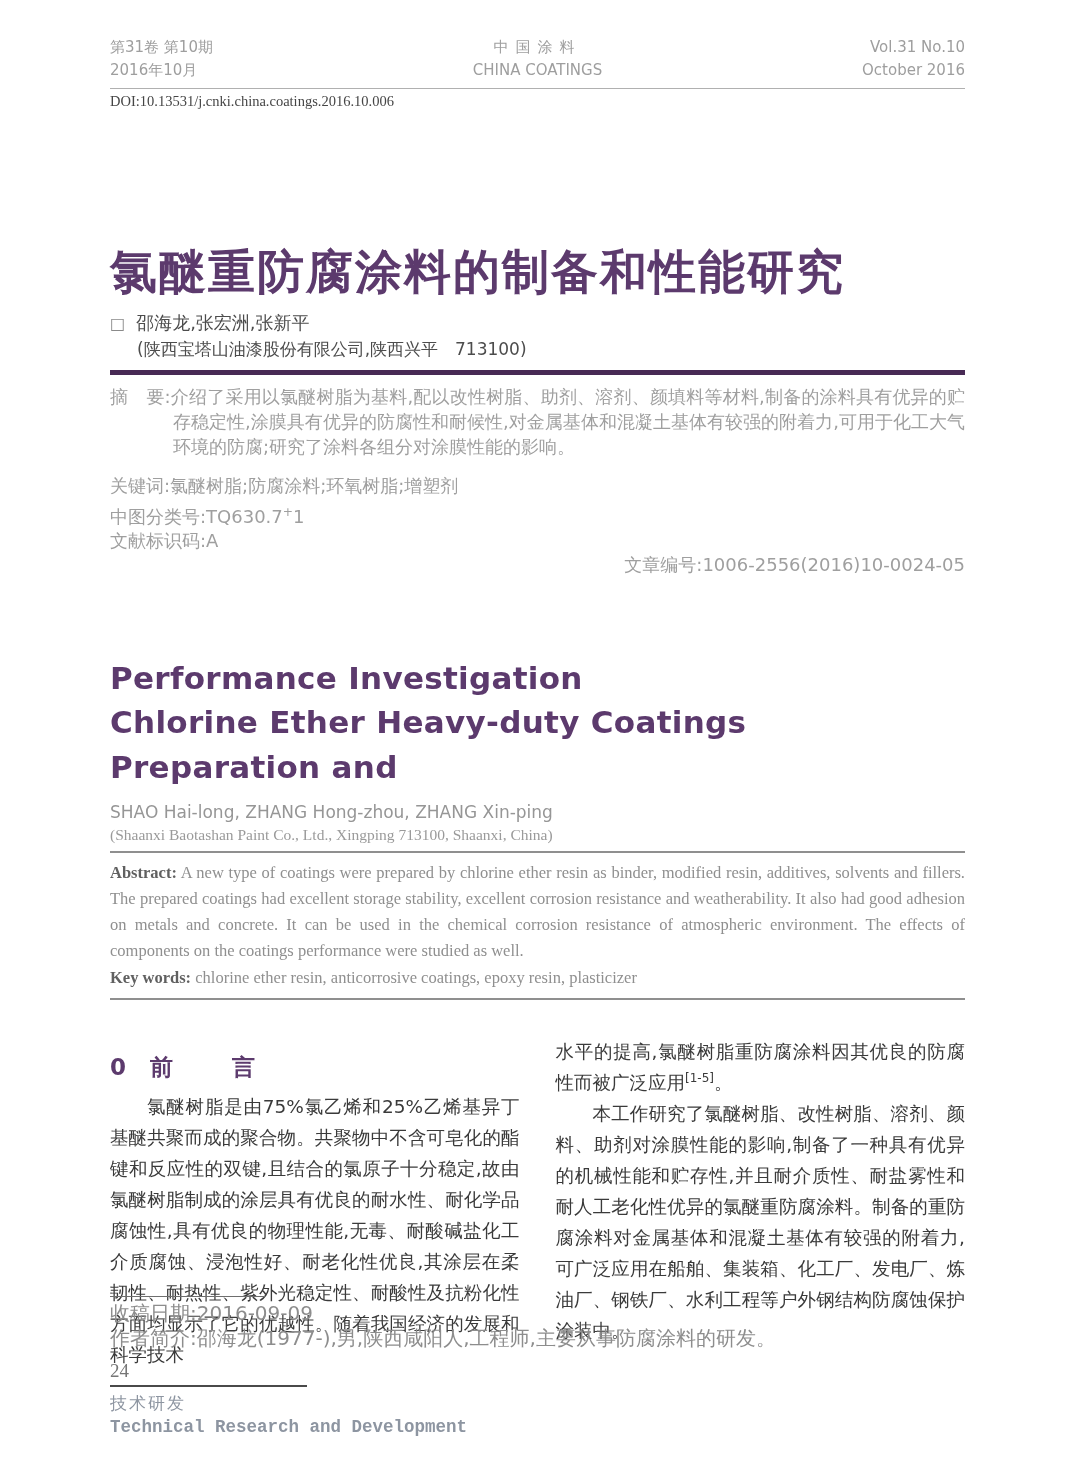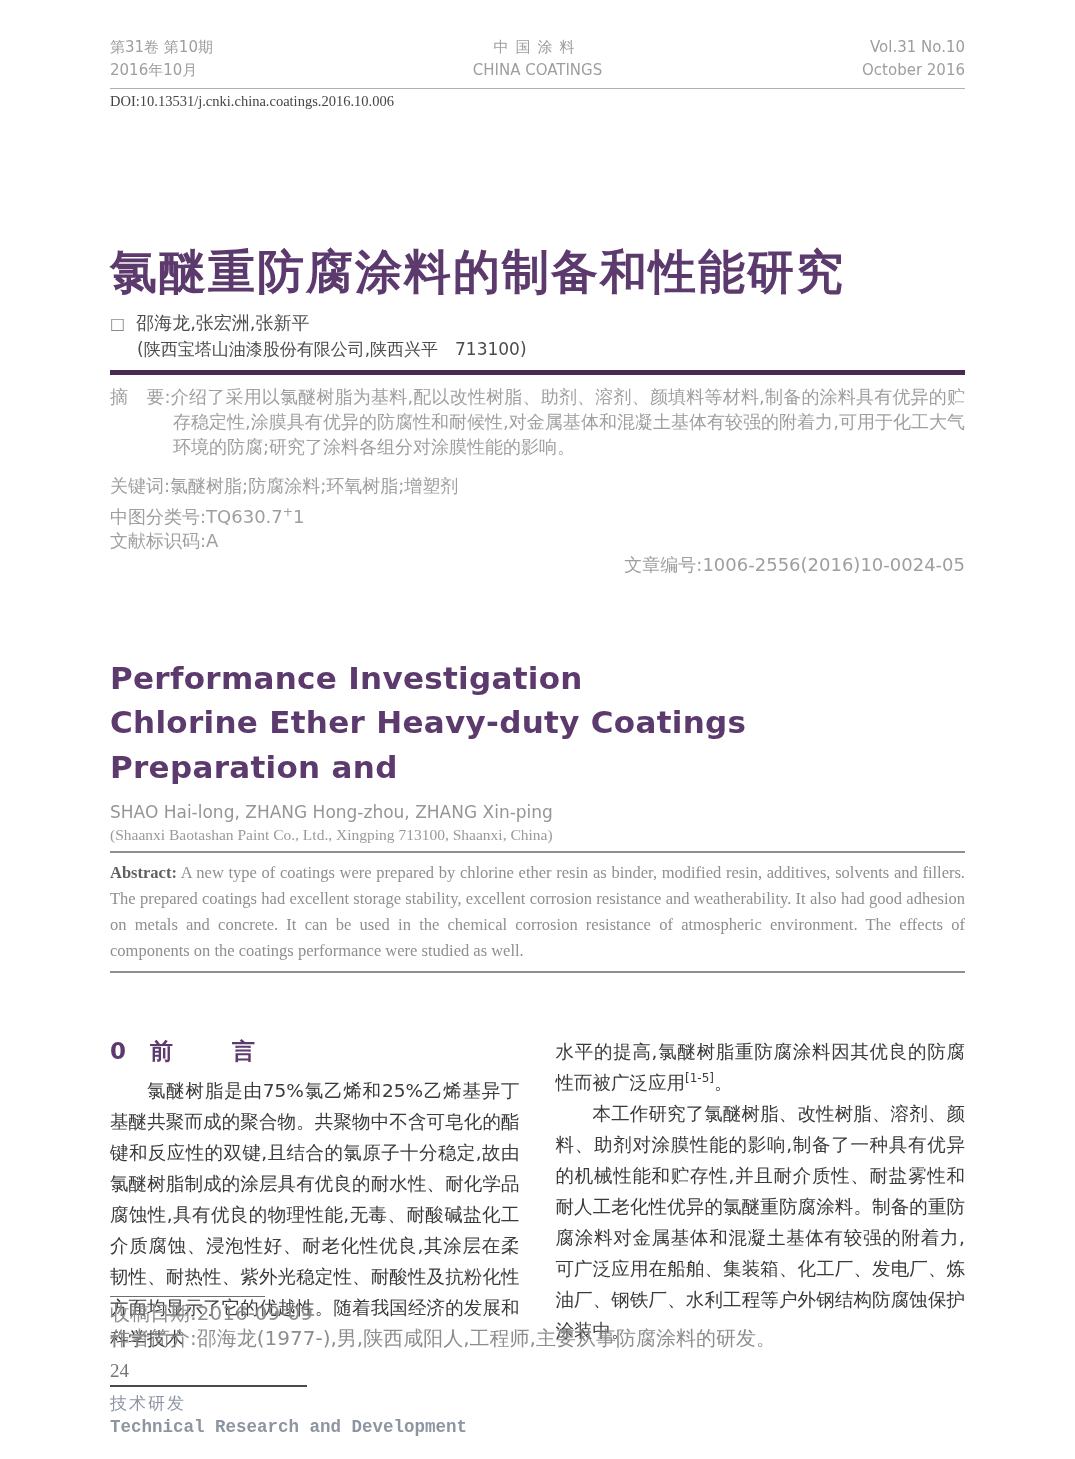--- a/index.html
+++ b/index.html
@@ -60,21 +60,21 @@
   .abs-en .en-label{font-weight:bold;color:#606060;}
   .kw-en{margin-top:1px;font-family:"Liberation Serif",serif;font-size:16.5px;
     color:#8f8f8f;line-height:26px;}
   .kw-en .en-label{font-weight:bold;color:#606060;}
 
   
   .body-block{top:1036px;}
   .columns{display:flex;gap:36px;}
   .col{flex:1;font-size:18.5px;line-height:31px;color:#3a3a3a;text-align:justify;}
   .section-head{color:var(--accent_purple);font-size:23px;font-weight:bold;
-    line-height:30px;margin-bottom:9px;}
+    line-height:30px;margin-bottom:9px;margin-top:16px;}
   .section-title{margin-left:24px;letter-spacing:18px;}
   .col p.indent{text-indent:2em;}
   .ref-sup{font-size:12px;}
 
   
   .footnote{top:1296px;color:#8d8d8d;font-size:20px;line-height:25px;}
   .footnote-rule{width:155px;border-top:1.5px solid #6e6e6e;margin-bottom:4px;}
 
   
   .footer{top:1360px;}
@@ -141,20 +141,23 @@
     <h2 class="en-title">
       <div>Performance Investigation</div>
       <div>Chlorine Ether Heavy-duty Coatings Preparation and</div>
     </h2>
     <div class="en-authors">SHAO Hai-long, ZHANG Hong-zhou, ZHANG Xin-ping</div>
     <div class="en-affiliation">(Shaanxi Baotashan Paint Co., Ltd., Xingping 713100, Shaanxi, China)</div>
     <div class="en-rule"></div>
     <div class="abs-en">
       <span class="en-label">Abstract:</span><span> A new type of coatings were prepared by chlorine ether resin as binder, modified resin, additives, solvents and fillers. The prepared coatings had excellent storage stability, excellent corrosion resistance and weatherability. It also had good adhesion on metals and concrete. It can be used in the chemical corrosion resistance of atmospheric environment. The effects of components on the coatings performance were studied as well.</span>
     </div>
+    <div class="kw-en">
+      <span class="en-label">Key words:</span><span> chlorine ether resin, anticorrosive coatings, epoxy resin, plasticizer</span>
+    </div>
     <div class="en-rule"></div>
   </div>
 
   <div class="blk body-block">
     <div class="columns">
       <div class="col">
         <div class="section-head">
           <span>0</span><span class="section-title">前　言</span>
         </div>
         <p class="indent">氯醚树脂是由75%氯乙烯和25%乙烯基异丁基醚共聚而成的聚合物。共聚物中不含可皂化的酯键和反应性的双键,且结合的氯原子十分稳定,故由氯醚树脂制成的涂层具有优良的耐水性、耐化学品腐蚀性,具有优良的物理性能,无毒、耐酸碱盐化工介质腐蚀、浸泡性好、耐老化性优良,其涂层在柔韧性、耐热性、紫外光稳定性、耐酸性及抗粉化性方面均显示了它的优越性。随着我国经济的发展和科学技术</p>

